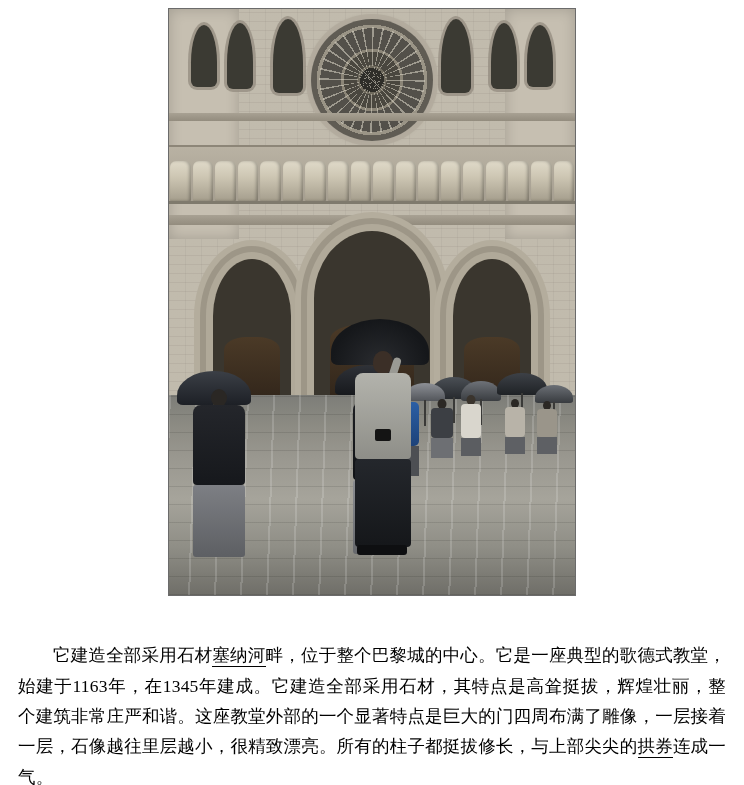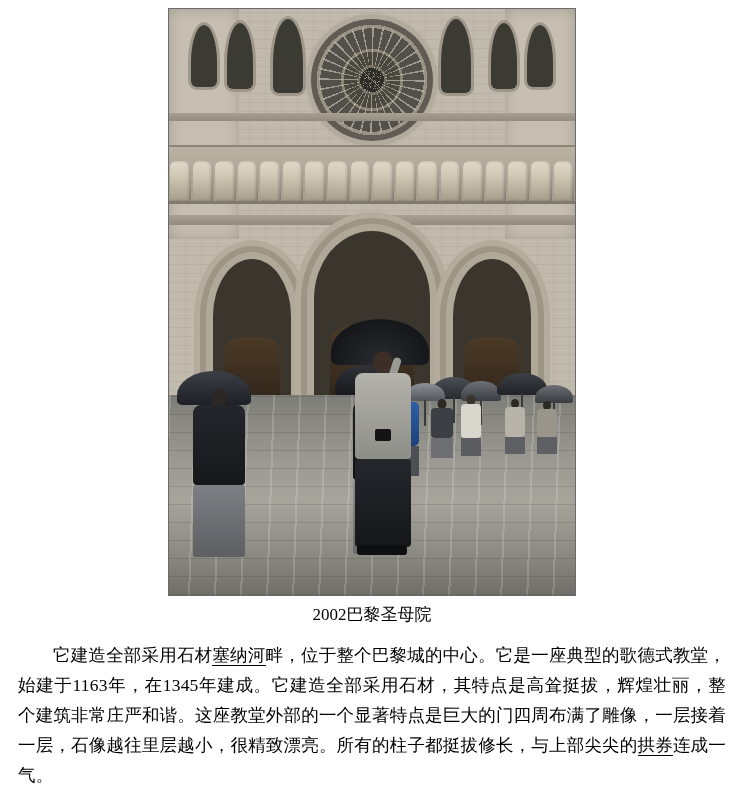--- a/index.html
+++ b/index.html
@@ -183,21 +183,21 @@
     left: 18px;
     top: 640px;
     width: 708px;
     font-size: 17.5px;
     line-height: 30px;
     text-align: justify;
     text-justify: inter-ideograph;
     letter-spacing: 0.2px;
   }
   .body-text p { margin: 0; text-indent: 2em; }
-  .ul { border-bottom: 1px solid #000; }
+  .ul { border-bottom: 1px solid #000; font-family: Liberation Mono, monospace; }
 </style>
 </head>
 <body>
 
 <div class="page">
 
   <div class="figure">
 
     <div class="photo-frame">
       <div class="photo">
@@ -316,20 +316,19 @@
           <div style="position:absolute;left:34px;top:6px;width:8px;height:34px;background:#9a9a94;transform:rotate(18deg);border-radius:4px;"></div>
           <div class="p-body" style="top:22px;height:86px;background:linear-gradient(180deg,#b3b3ac,#8e8e88);border-radius:8px 8px 4px 4px;"></div>
           <div style="position:absolute;left:20px;top:78px;width:16px;height:12px;background:#141414;border-radius:2px;"></div>
           <div class="p-legs" style="top:108px;height:88px;background:linear-gradient(180deg,#24272c,#15171a);border-radius:4px;"></div>
           <div style="position:absolute;left:2px;top:194px;width:50px;height:10px;background:#0e0f11;border-radius:3px;"></div>
         </div>
 
       </div>
     </div>
 
-    <div class="caption">2002巴黎圣母院</div>
   </div>
 
   <div class="body-text">
     <p><span>它建造全部采用石材</span><span class="ul">塞纳河</span><span>畔，位于整个巴黎城的中心。它是一座典型的歌德式教堂，始建于1163年，在1345年建成。它建造全部采用石材，其特点是高耸挺拔，辉煌壮丽，整个建筑非常庄严和谐。这座教堂外部的一个显著特点是巨大的门四周布满了雕像，一层接着一层，石像越往里层越小，很精致漂亮。所有的柱子都挺拔修长，与上部尖尖的</span><span class="ul">拱券</span><span>连成一气。</span></p>
   </div>
 
 </div>
 
 </body></html>

